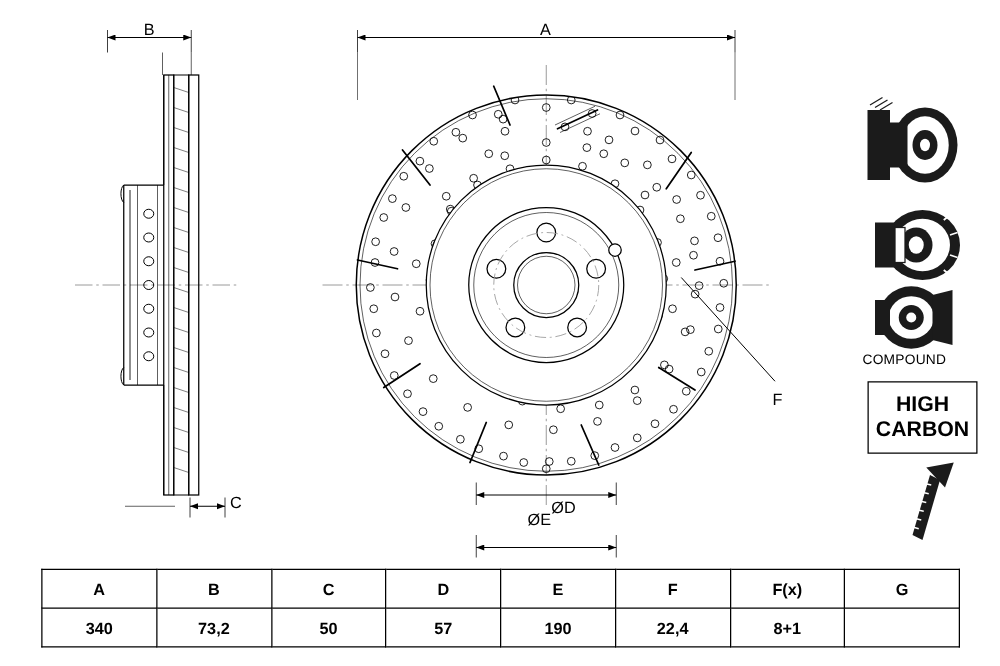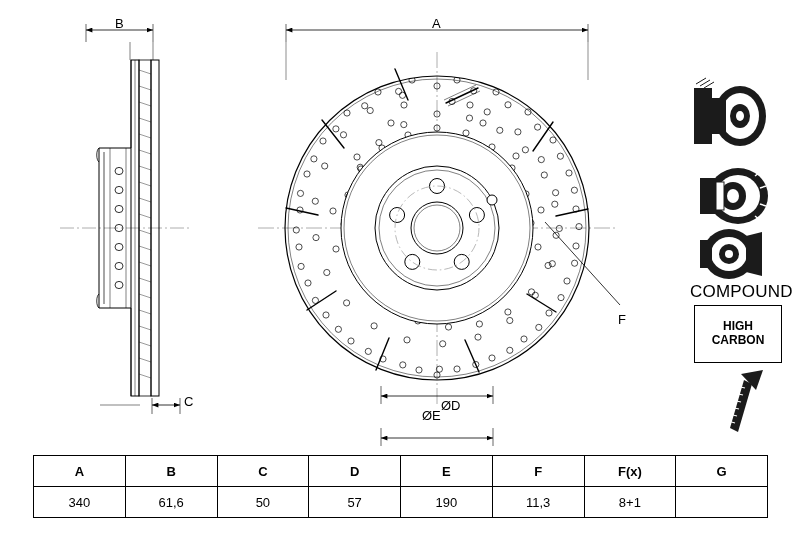--- a/index.html
+++ b/index.html
@@ -33,55 +33,55 @@
     font-family: "Liberation Sans", sans-serif;
     color: #000;
     white-space: nowrap;
   }
   .badge-compound-label {
     position: absolute;
     left: 690px;
     top: 282px;
     width: 96px;
     text-align: left;
-    font-size: 17px;
+    font-size: 11px;
     letter-spacing: 0.2px;
   }
   .highcarbon {
     position: absolute;
     left: 694px;
     top: 305px;
     width: 88px;
     height: 58px;
     border: 1px solid #000;
     box-sizing: border-box;
     display: flex;
     flex-direction: column;
     align-items: center;
     justify-content: center;
-    font-size: 12px;
+    font-size: 17px;
     font-weight: bold;
     line-height: 1.15;
   }
   
   .spec-table {
     position: absolute;
     left: 33px;
     top: 455px;
     width: 735px;
     border-collapse: collapse;
     table-layout: fixed;
   }
   .spec-table td, .spec-table th {
     border: 1px solid #000;
     height: 30px;
     text-align: center;
     vertical-align: middle;
     font-size: 13px;
-    font-weight: normal;
+    font-weight: bold;
     padding: 0;
   }
   .spec-table thead td {
     font-weight: bold;
   }
 </style>
 </head>
 <body>
 
 <div class="stage">
@@ -456,24 +456,24 @@
         <td>D</td>
         <td>E</td>
         <td>F</td>
         <td>F(x)</td>
         <td>G</td>
       </tr>
     </thead>
     <tbody>
       <tr>
         <td>340</td>
-        <td>61,6</td>
+        <td>73,2</td>
         <td>50</td>
         <td>57</td>
         <td>190</td>
-        <td>11,3</td>
+        <td>22,4</td>
         <td>8+1</td>
         <td></td>
       </tr>
     </tbody>
   </table>
 
 </div>
 
 </body></html>

